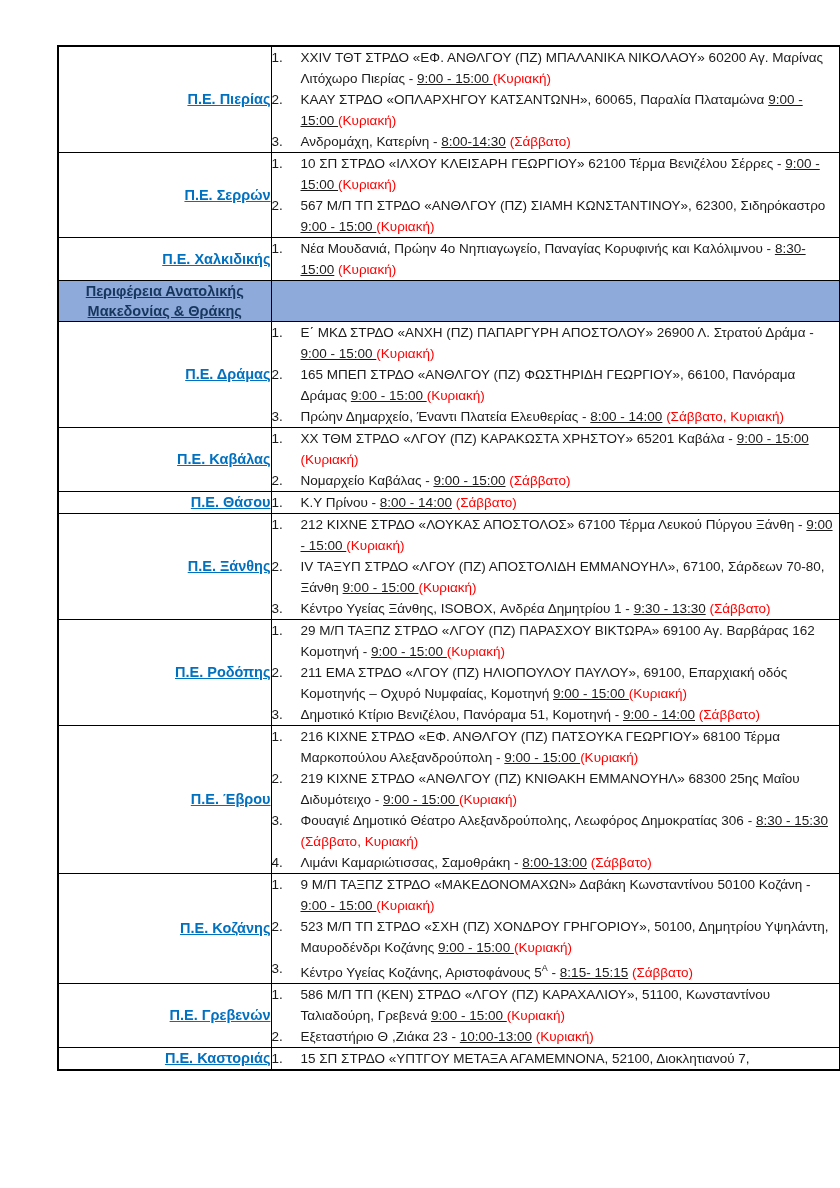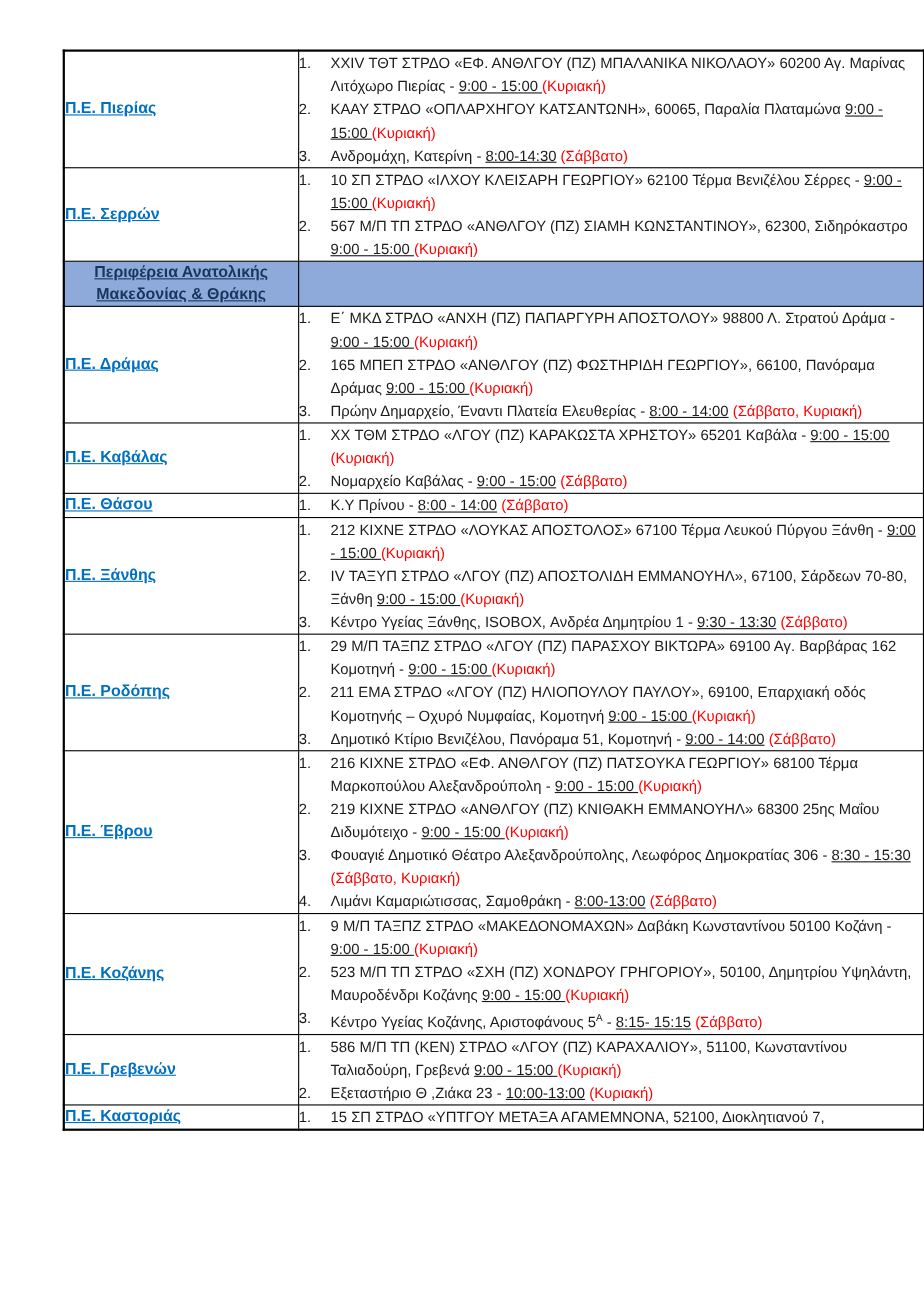--- a/index.html
+++ b/index.html
@@ -22,21 +22,21 @@
     border:2.5px solid #000;
   }
   table.loc-table td{
     border:1.5px solid #000;
     vertical-align:middle;
     padding:0;
   }
   col.c-region{width:213px;}
   col.c-locs{width:569px;}
   .region-cell{
-    text-align:left;
+    text-align:right;
     vertical-align:middle;
   }
   .region-link{
     color:#0070C0;
     font-weight:bold;
     text-decoration:underline;
     font-size:14.5px;
     line-height:21px;
     cursor:pointer;
   }
@@ -112,30 +112,39 @@
             <div class="item">
               <span class="num">1.</span>
               <div class="txt"><span class="seg-n">10 ΣΠ ΣΤΡΔΟ «ΙΛΧΟΥ ΚΛΕΙΣΑΡΗ ΓΕΩΡΓΙΟΥ» 62100 Τέρμα Βενιζέλου Σέρρες - </span><span class="seg-u">9:00 - 15:00 </span><span class="seg-r">(Κυριακή)</span></div>
             </div>
             <div class="item">
               <span class="num">2.</span>
               <div class="txt"><span class="seg-n">567 Μ/Π ΤΠ ΣΤΡΔΟ «ΑΝΘΛΓΟΥ (ΠΖ) ΣΙΑΜΗ ΚΩΝΣΤΑΝΤΙΝΟΥ», 62300, Σιδηρόκαστρο </span><span class="seg-u">9:00 - 15:00 </span><span class="seg-r">(Κυριακή)</span></div>
             </div>
           </td>
         </tr>
+        <tr>
+          <td class="region-cell"><span class="region-link">Π.Ε. Χαλκιδικής</span></td>
+          <td class="loc-cell">
+            <div class="item">
+              <span class="num">1.</span>
+              <div class="txt"><span class="seg-n">Νέα Μουδανιά, Πρώην 4ο Νηπιαγωγείο, Παναγίας Κορυφινής και Καλόλιμνου - </span><span class="seg-u">8:30-15:00</span><span class="seg-n"> </span><span class="seg-r">(Κυριακή)</span></div>
+            </div>
+          </td>
+        </tr>
         <tr class="section-row">
           <td class="section-cell"><span class="section-label">Περιφέρεια Ανατολικής Μακεδονίας &amp; Θράκης</span></td>
           <td></td>
         </tr>
         <tr>
           <td class="region-cell"><span class="region-link">Π.Ε. Δράμας</span></td>
           <td class="loc-cell">
             <div class="item">
               <span class="num">1.</span>
-              <div class="txt"><span class="seg-n">Ε΄ ΜΚΔ ΣΤΡΔΟ «ΑΝΧΗ (ΠΖ) ΠΑΠΑΡΓΥΡΗ ΑΠΟΣΤΟΛΟΥ» 98800 Λ. Στρατού Δράμα - </span><span class="seg-u">9:00 - 15:00 </span><span class="seg-r">(Κυριακή)</span></div>
+              <div class="txt"><span class="seg-n">Ε΄ ΜΚΔ ΣΤΡΔΟ «ΑΝΧΗ (ΠΖ) ΠΑΠΑΡΓΥΡΗ ΑΠΟΣΤΟΛΟΥ» 26900 Λ. Στρατού Δράμα - </span><span class="seg-u">9:00 - 15:00 </span><span class="seg-r">(Κυριακή)</span></div>
             </div>
             <div class="item">
               <span class="num">2.</span>
               <div class="txt"><span class="seg-n">165 ΜΠΕΠ ΣΤΡΔΟ «ΑΝΘΛΓΟΥ (ΠΖ) ΦΩΣΤΗΡΙΔΗ ΓΕΩΡΓΙΟΥ», 66100, Πανόραμα Δράμας </span><span class="seg-u">9:00 - 15:00 </span><span class="seg-r">(Κυριακή)</span></div>
             </div>
             <div class="item">
               <span class="num">3.</span>
               <div class="txt"><span class="seg-n">Πρώην Δημαρχείο, Έναντι Πλατεία Ελευθερίας - </span><span class="seg-u">8:00 - 14:00</span><span class="seg-n"> </span><span class="seg-r">(Σάββατο, Κυριακή)</span></div>
             </div>
           </td>

